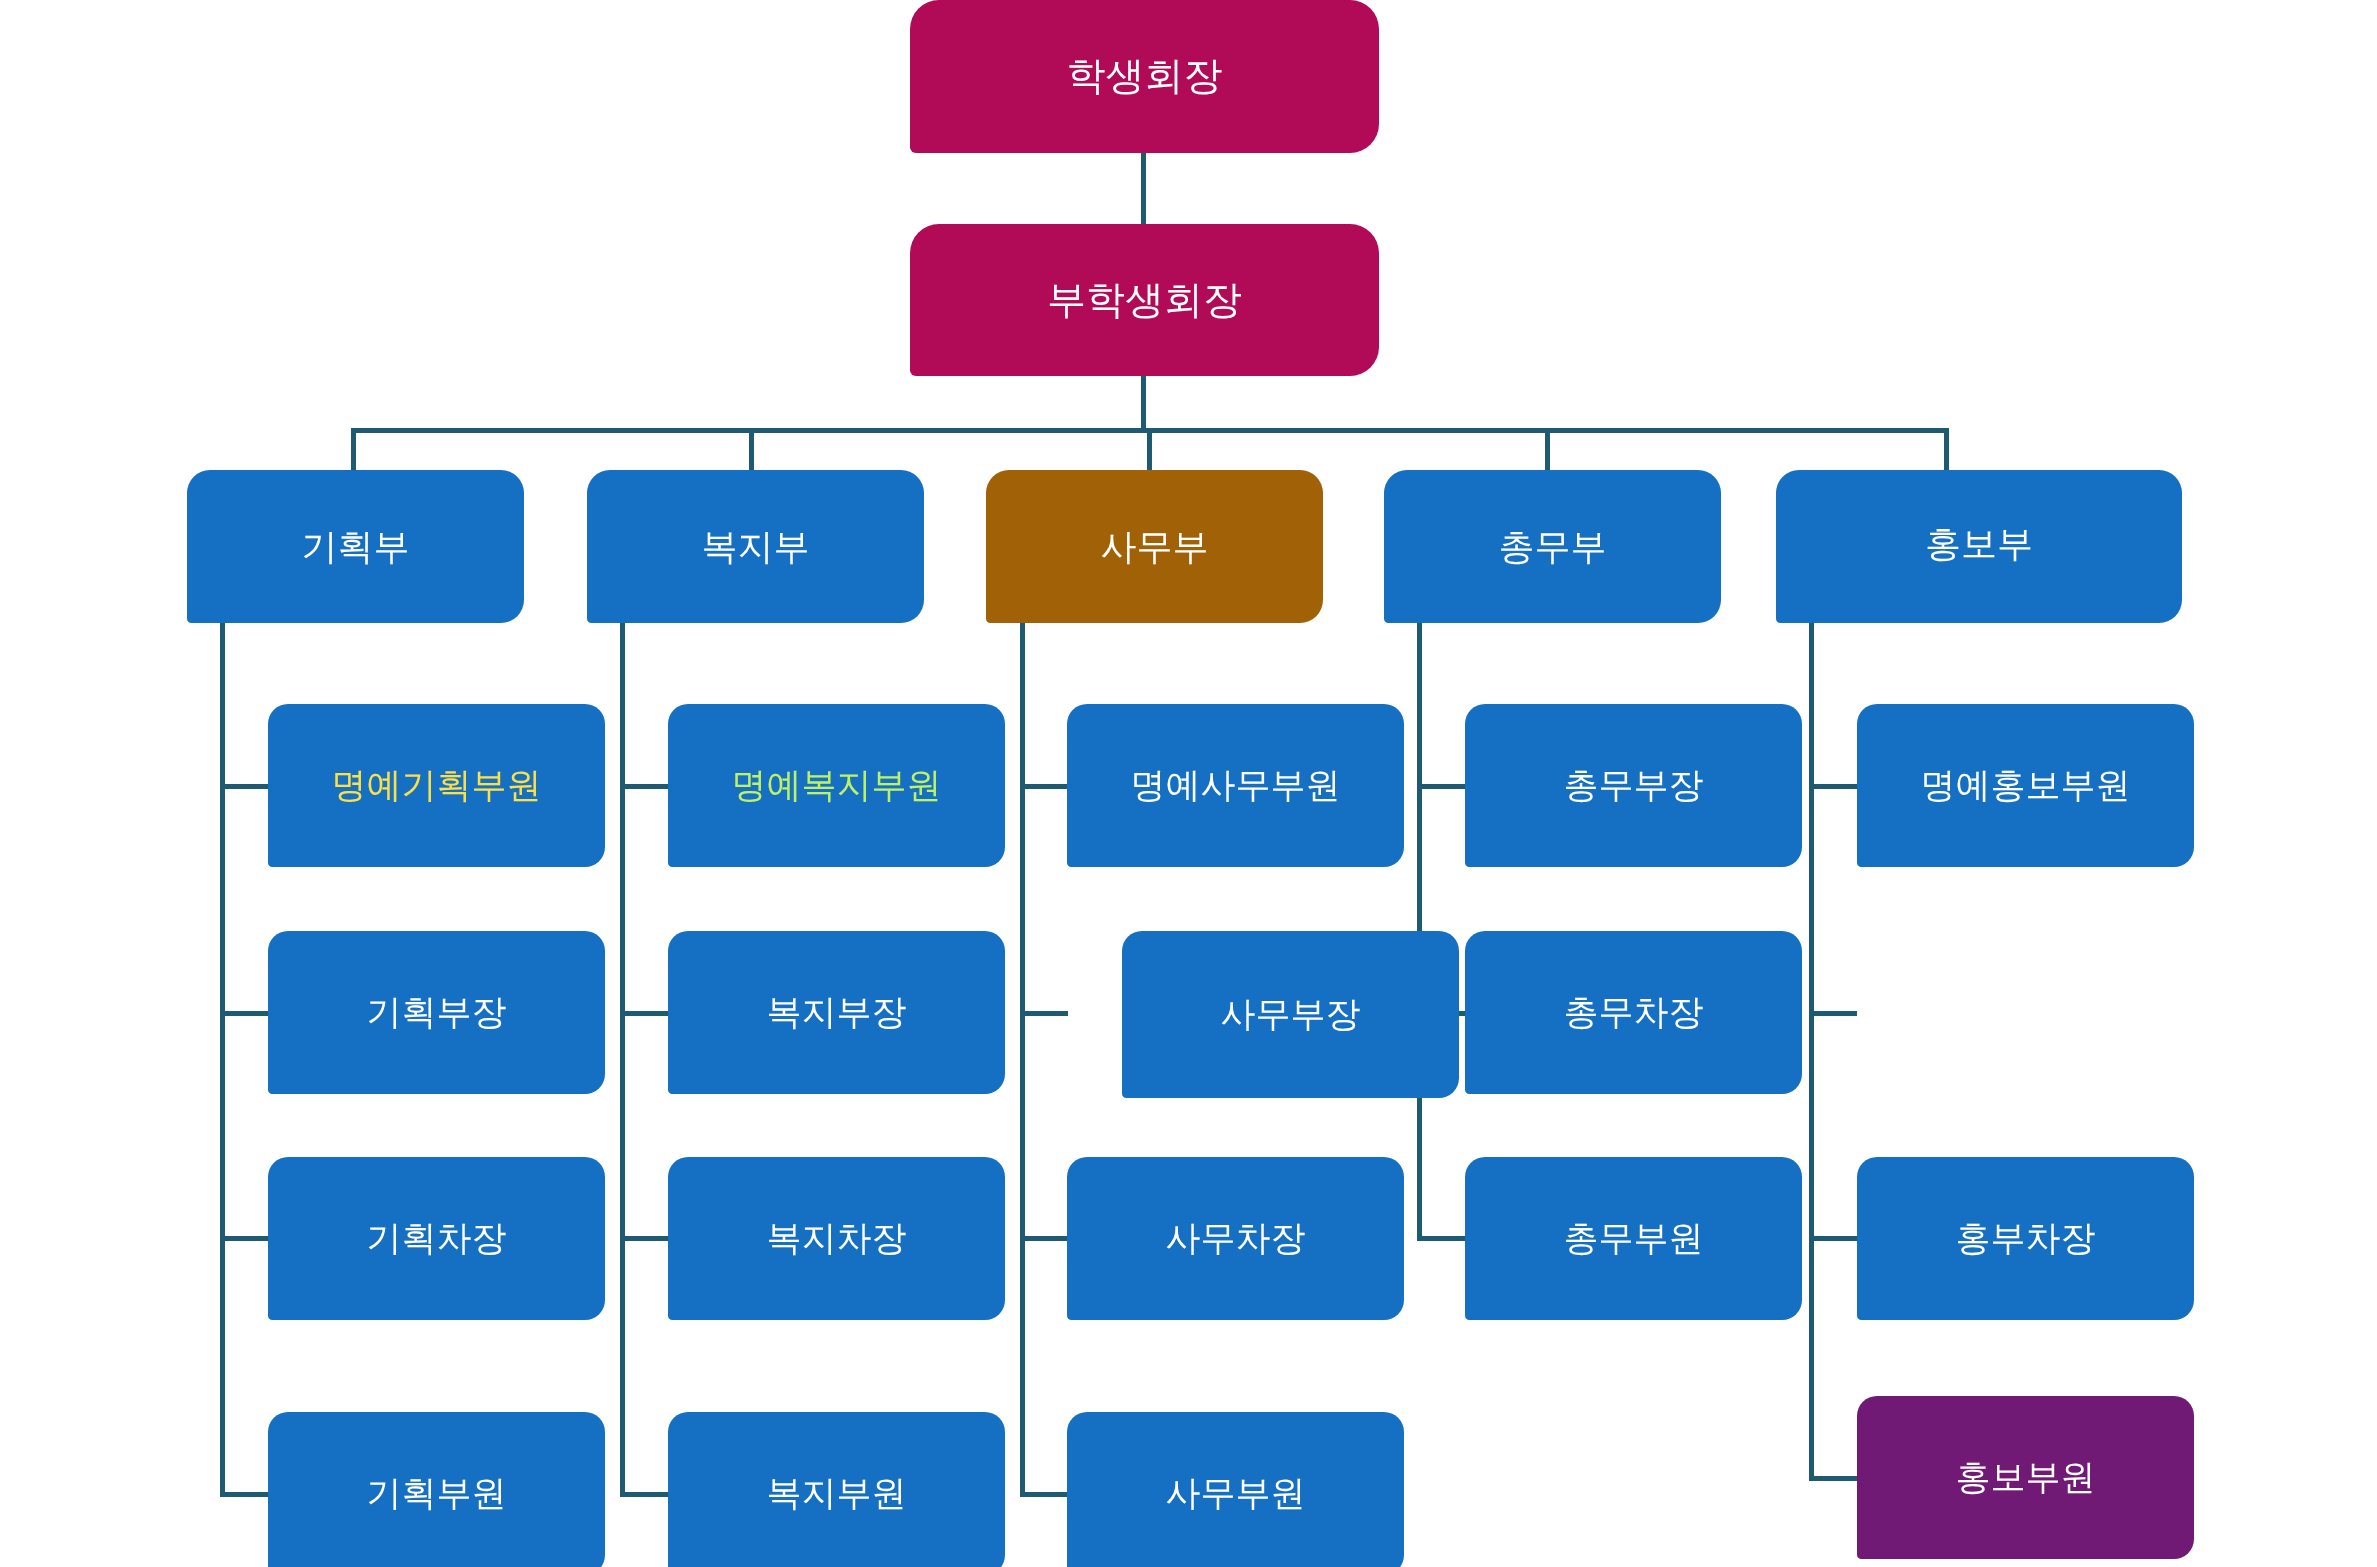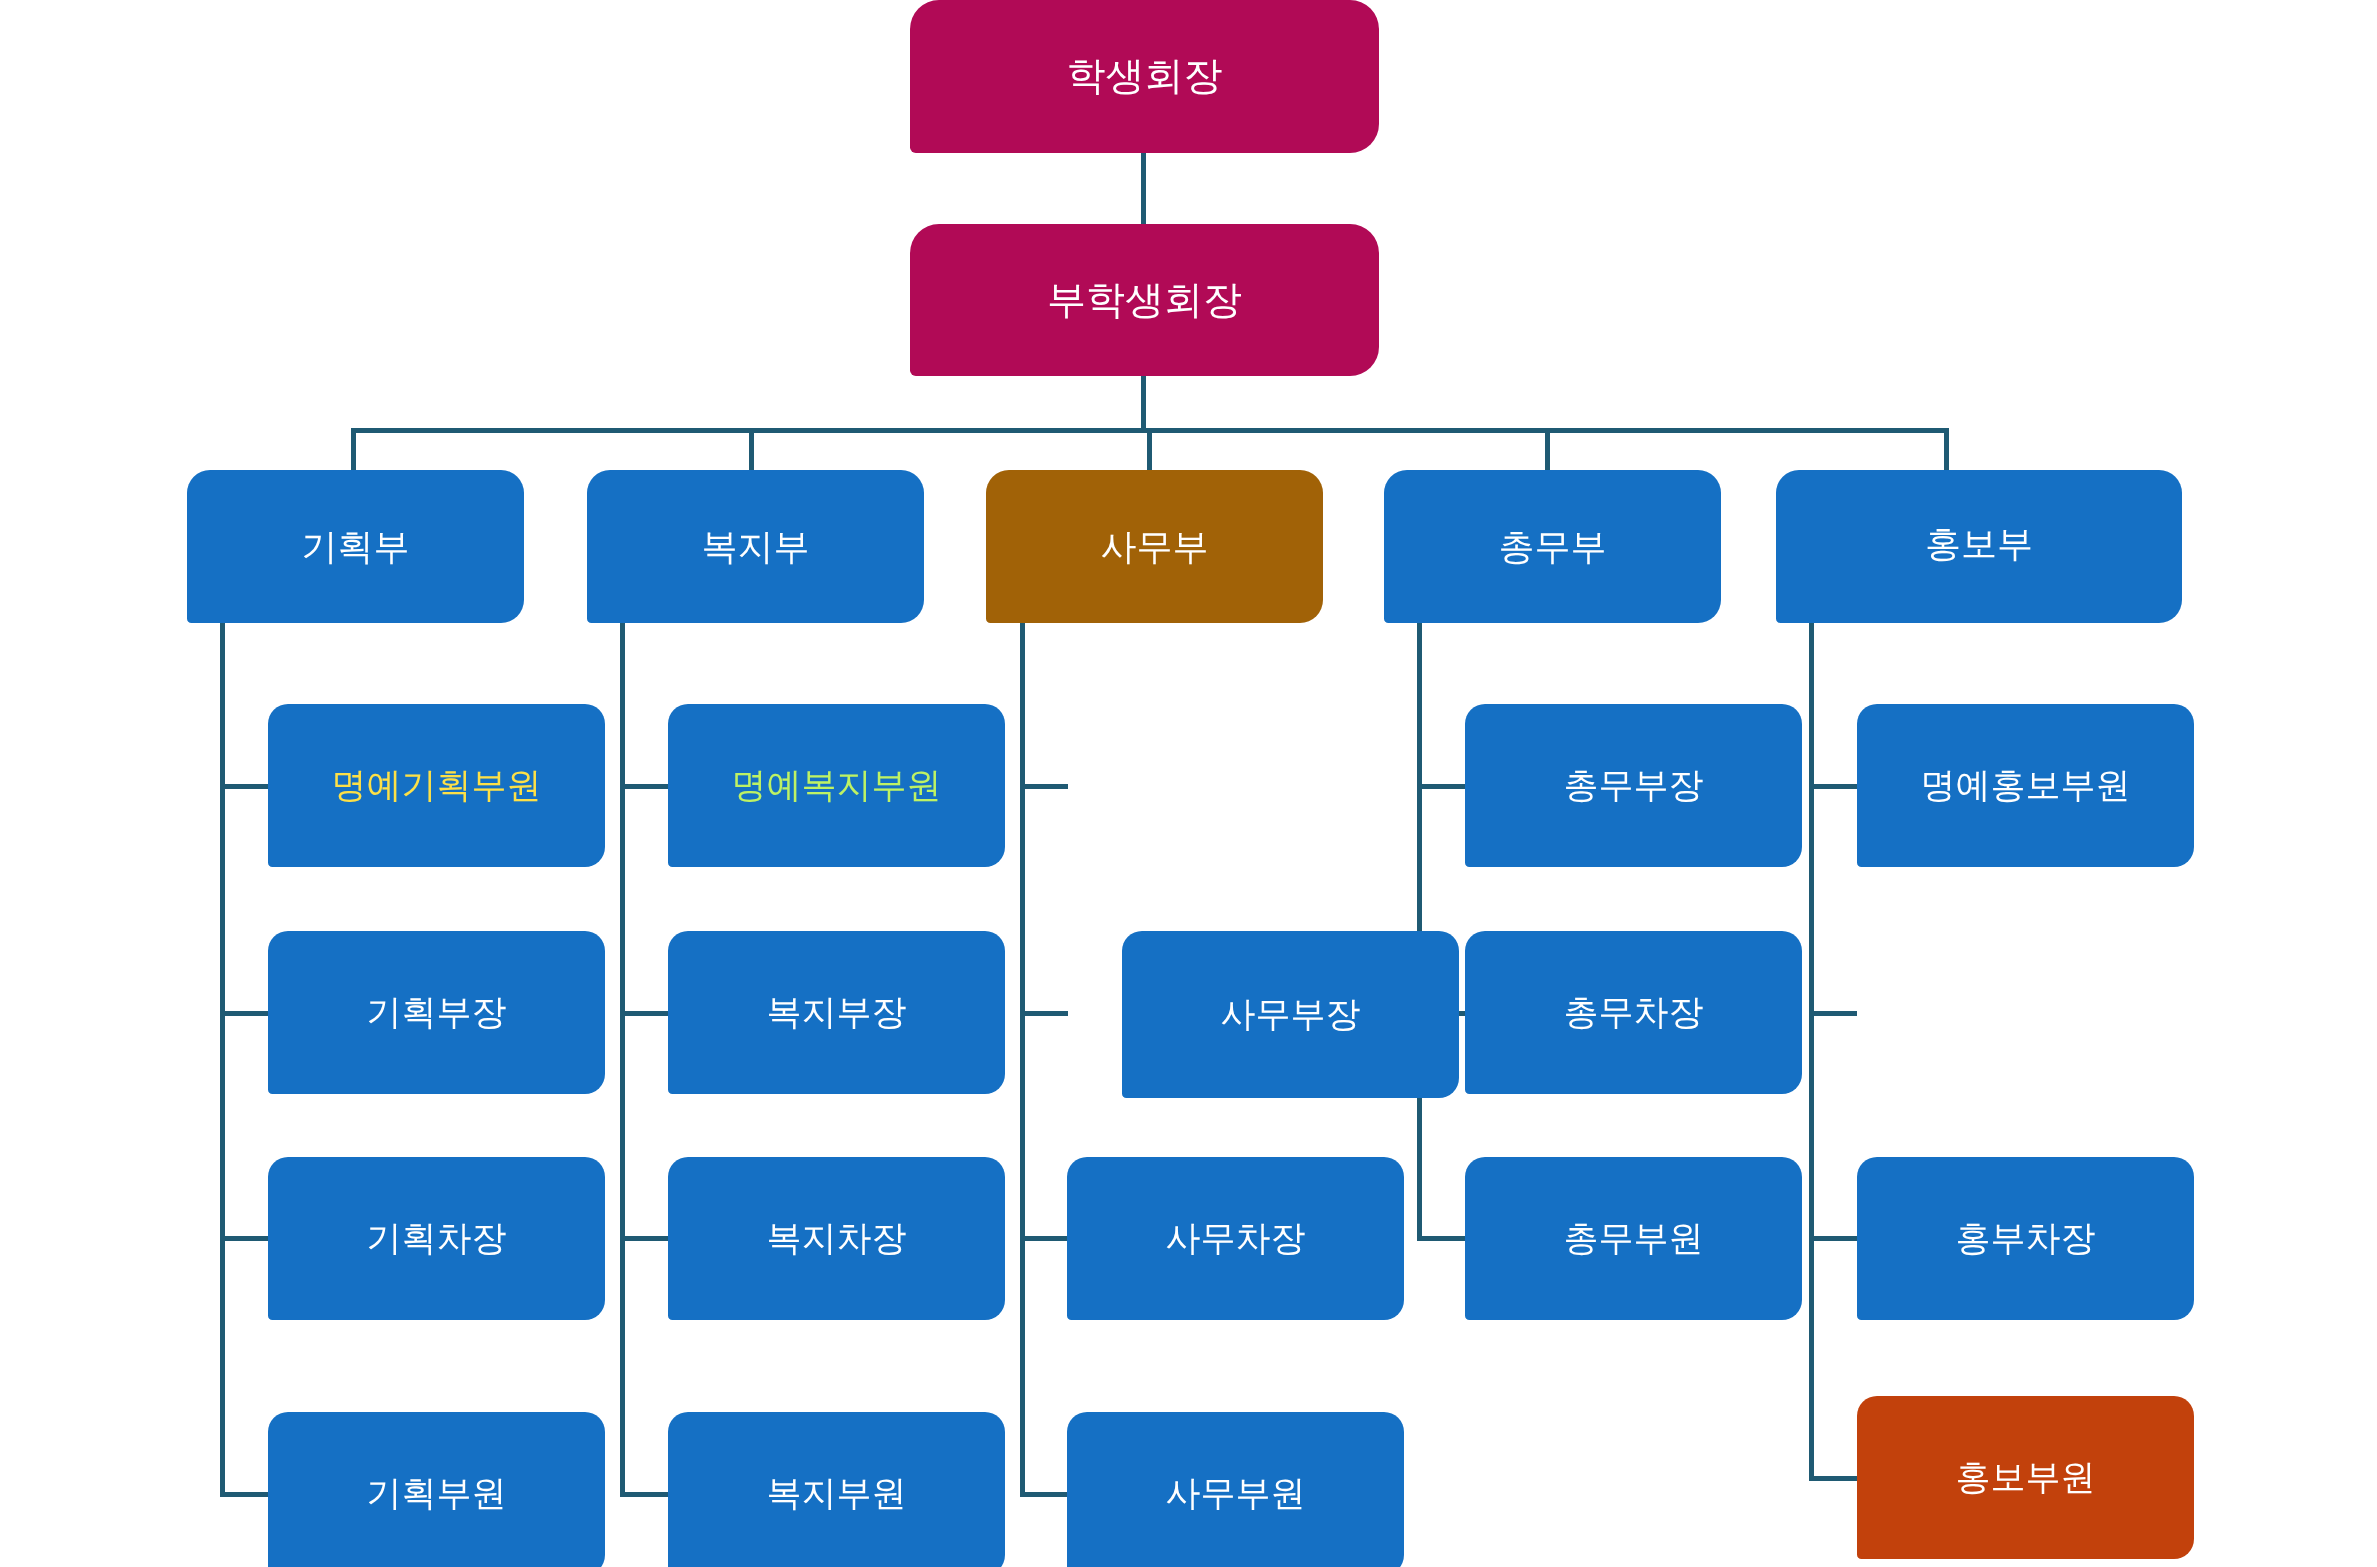--- a/index.html
+++ b/index.html
@@ -124,20 +124,23 @@
     <span>복지부원</span>
   </div>
 
   <div class="conn conn-v" style="left: 1147px; top: 428px; width: 5px; height: 42px; background: rgb(31, 90, 115);"></div>
   <div class="node node-dept" style="left: 986px; top: 470px; width: 337px; height: 153px; background: #a16207; color: rgb(255, 255, 255);">
     <span>사무부</span>
   </div>
   <div class="conn conn-v" style="left: 1020px; top: 623px; width: 5px; height: 873px; background: rgb(31, 90, 115);"></div>
 
   <div class="conn conn-h" style="left: 1020px; top: 784px; width: 48px; height: 5px; background: rgb(31, 90, 115);"></div>
+  <div class="node node-role" style="left: 1067px; top: 704px; width: 337px; height: 163px; background: rgb(21, 112, 196); color: rgb(255, 255, 255);">
+    <span>명예사무부원</span>
+  </div>
 
   <div class="conn conn-h" style="left: 1020px; top: 1011px; width: 48px; height: 5px; background: rgb(31, 90, 115);"></div>
   <div class="node node-role" style="left: 1122px; top: 931px; width: 337px; height: 167px; background: rgb(21, 112, 196); color: rgb(255, 255, 255);">
     <span>사무부장</span>
   </div>
 
   <div class="conn conn-h" style="left: 1020px; top: 1236px; width: 48px; height: 5px; background: rgb(31, 90, 115);"></div>
   <div class="node node-role" style="left: 1067px; top: 1157px; width: 337px; height: 163px; background: rgb(21, 112, 196); color: rgb(255, 255, 255);">
     <span>사무차장</span>
   </div>
@@ -180,18 +183,18 @@
   </div>
 
   <div class="conn conn-h" style="left: 1809px; top: 1011px; width: 48px; height: 5px; background: rgb(31, 90, 115);"></div>
 
   <div class="conn conn-h" style="left: 1809px; top: 1236px; width: 48px; height: 5px; background: rgb(31, 90, 115);"></div>
   <div class="node node-role" style="left: 1857px; top: 1157px; width: 337px; height: 163px; background: rgb(21, 112, 196); color: rgb(255, 255, 255);">
     <span>홍부차장</span>
   </div>
 
   <div class="conn conn-h" style="left: 1809px; top: 1476px; width: 48px; height: 5px; background: rgb(31, 90, 115);"></div>
-  <div class="node node-role" style="left: 1857px; top: 1396px; width: 337px; height: 163px; background: #c2410c; color: rgb(255, 255, 255);">
+  <div class="node node-role" style="left: 1857px; top: 1396px; width: 337px; height: 163px; background: #701a75; color: rgb(255, 255, 255);">
     <span>홍보부원</span>
   </div>
 
 </div>
 
 
 </body></html>

